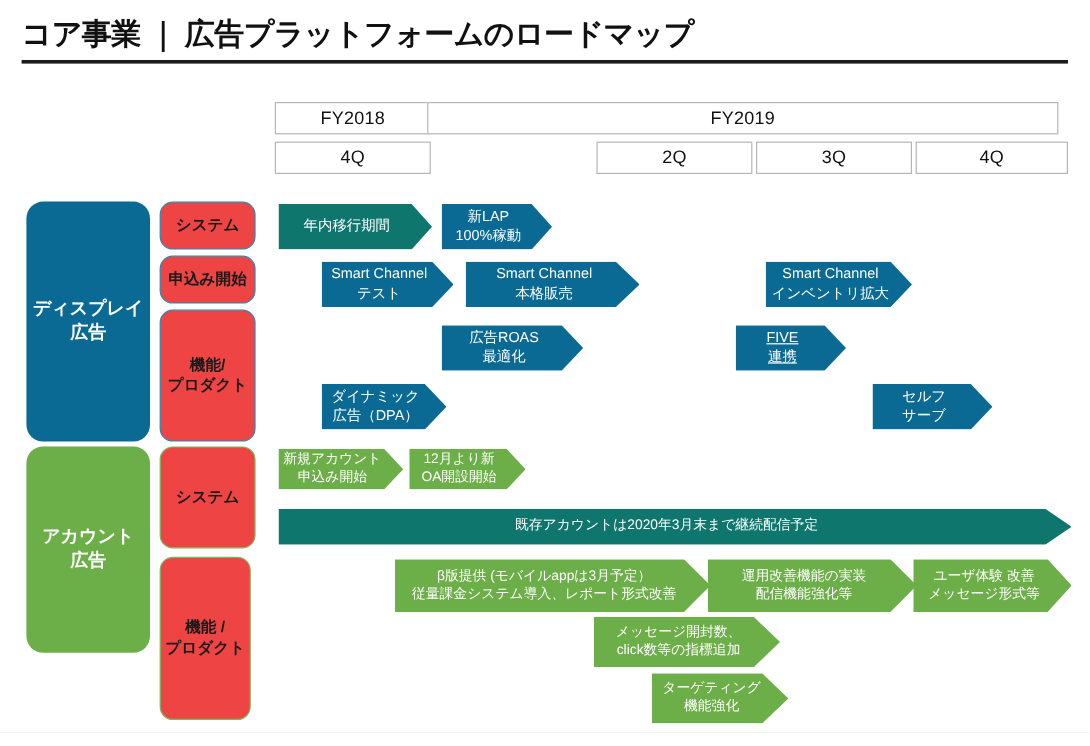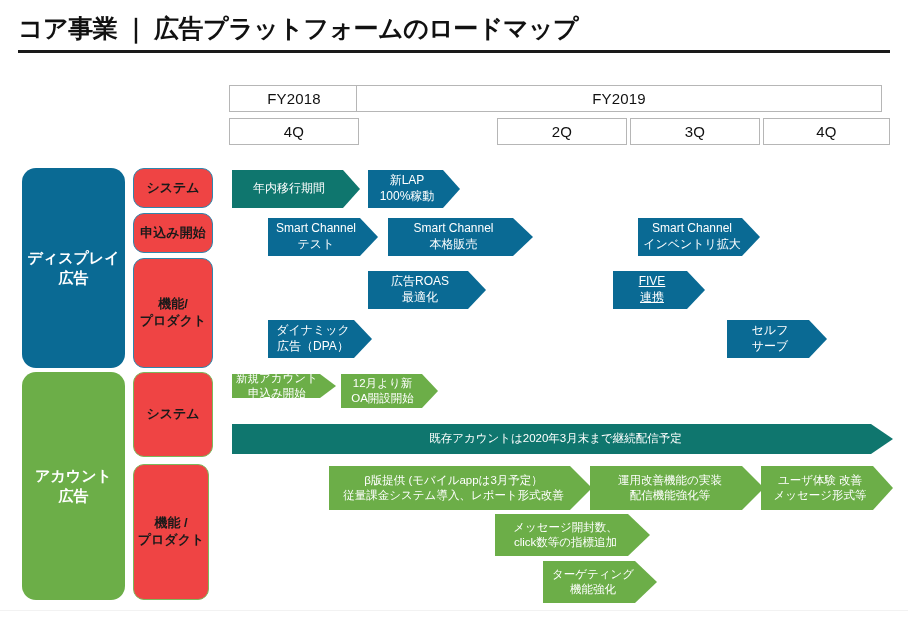--- a/index.html
+++ b/index.html
@@ -144,26 +144,26 @@
   <div class="chev chev-blue" style="left:268px;top:218px;width:110px;height:38px;clip-path:polygon(0 0, calc(100% - 18px) 0, 100% 50%, calc(100% - 18px) 100%, 0 100%);">Smart Channel<br>テスト</div>
   <div class="chev chev-blue" style="left:388px;top:218px;width:145px;height:38px;clip-path:polygon(0 0, calc(100% - 20px) 0, 100% 50%, calc(100% - 20px) 100%, 0 100%);">Smart Channel<br>本格販売</div>
   <div class="chev chev-blue" style="left:638px;top:218px;width:122px;height:38px;clip-path:polygon(0 0, calc(100% - 18px) 0, 100% 50%, calc(100% - 18px) 100%, 0 100%);">Smart Channel<br>インベントリ拡大</div>
 
   <div class="chev chev-blue" style="left:368px;top:271px;width:118px;height:38px;clip-path:polygon(0 0, calc(100% - 18px) 0, 100% 50%, calc(100% - 18px) 100%, 0 100%);">広告ROAS<br>最適化</div>
   <div class="chev chev-blue" style="left:613px;top:271px;width:92px;height:38px;clip-path:polygon(0 0, calc(100% - 18px) 0, 100% 50%, calc(100% - 18px) 100%, 0 100%);text-decoration:underline;">FIVE<br>連携</div>
 
   <div class="chev chev-blue" style="left:268px;top:320px;width:104px;height:38px;clip-path:polygon(0 0, calc(100% - 18px) 0, 100% 50%, calc(100% - 18px) 100%, 0 100%);">ダイナミック<br>広告（DPA）</div>
   <div class="chev chev-blue" style="left:727px;top:320px;width:100px;height:38px;clip-path:polygon(0 0, calc(100% - 18px) 0, 100% 50%, calc(100% - 18px) 100%, 0 100%);">セルフ<br>サーブ</div>
 
-  <div class="cat-pill cat-green" style="left:22px;top:372px;width:103px;height:228px;">アカウント<br>広告</div>
+  <div class="cat-pill cat-green" style="left:22px;top:372px;width:103px;height:172px;">アカウント<br>広告</div>
 
   <div class="sub-pill sub-green" style="left:133px;top:372px;width:80px;height:85px;">システム</div>
   <div class="sub-pill sub-green" style="left:133px;top:464px;width:76px;height:136px;">機能 /<br>プロダクト</div>
 
-  <div class="chev chev-green chev-sm" style="left:232px;top:374px;width:104px;height:24px;clip-path:polygon(0 0, calc(100% - 16px) 0, 100% 50%, calc(100% - 16px) 100%, 0 100%);">新規アカウント<br>申込み開始</div>
+  <div class="chev chev-green chev-sm" style="left:232px;top:374px;width:104px;height:34px;clip-path:polygon(0 0, calc(100% - 16px) 0, 100% 50%, calc(100% - 16px) 100%, 0 100%);">新規アカウント<br>申込み開始</div>
   <div class="chev chev-green chev-sm" style="left:341px;top:374px;width:97px;height:34px;clip-path:polygon(0 0, calc(100% - 16px) 0, 100% 50%, calc(100% - 16px) 100%, 0 100%);">12月より新<br>OA開設開始</div>
 
   <div class="chev chev-gray chev-sm" style="left:232px;top:424px;width:661px;height:30px;clip-path:polygon(0 0, calc(100% - 22px) 0, 100% 50%, calc(100% - 22px) 100%, 0 100%);">既存アカウントは2020年3月末まで継続配信予定</div>
 
   <div class="chev chev-green chev-sm" style="left:329px;top:466px;width:263px;height:44px;clip-path:polygon(0 0, calc(100% - 22px) 0, 100% 50%, calc(100% - 22px) 100%, 0 100%);">β版提供 (モバイルappは3月予定）<br>従量課金システム導入、レポート形式改善</div>
   <div class="chev chev-green chev-sm" style="left:590px;top:466px;width:174px;height:44px;clip-path:polygon(0 0, calc(100% - 22px) 0, 100% 50%, calc(100% - 22px) 100%, 0 100%);">運用改善機能の実装<br>配信機能強化等</div>
   <div class="chev chev-green chev-sm" style="left:761px;top:466px;width:132px;height:44px;clip-path:polygon(0 0, calc(100% - 20px) 0, 100% 50%, calc(100% - 20px) 100%, 0 100%);">ユーザ体験 改善<br>メッセージ形式等</div>
 
   <div class="chev chev-green chev-sm" style="left:495px;top:514px;width:155px;height:42px;clip-path:polygon(0 0, calc(100% - 22px) 0, 100% 50%, calc(100% - 22px) 100%, 0 100%);">メッセージ開封数、<br>click数等の指標追加</div>
 

